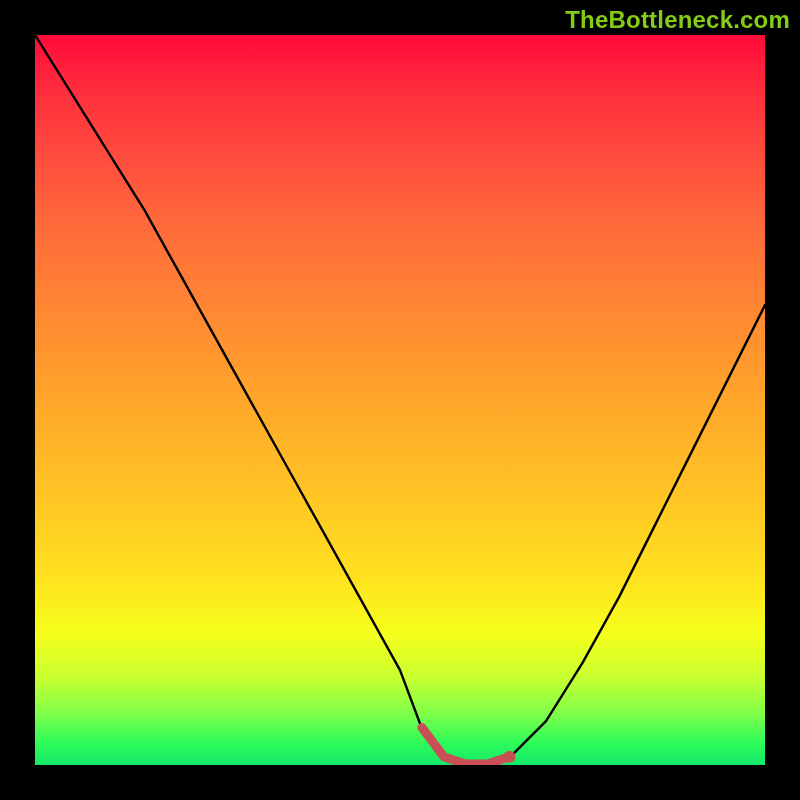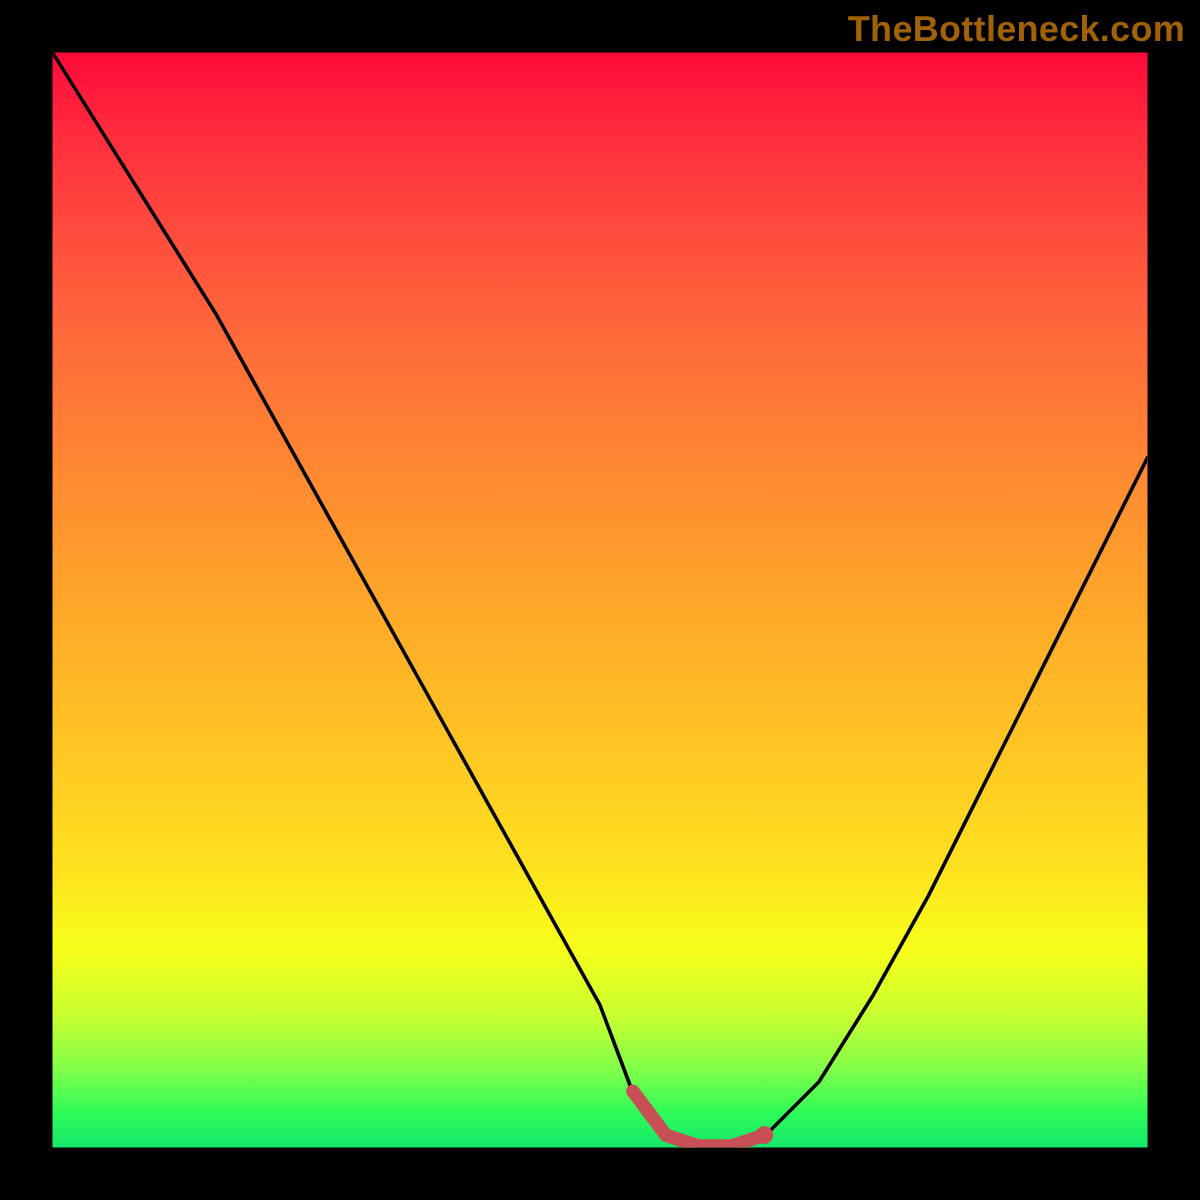--- a/index.html
+++ b/index.html
@@ -38,21 +38,21 @@
       #c8ff30 88%,
       #7eff49 93%,
       #2cfb59 97%,
       #15e86a 100%
     );
   }
   .watermark {
     position: absolute;
     top: 6px;
     right: 10px;
-    color: #a16207;
+    color: #84cc16;
     font-size: 24px;
     font-weight: 600;
     letter-spacing: 0.2px;
     user-select: none;
   }
   svg.curve {
     position: absolute;
     left: 0;
     top: 0;
     width: 730px;

